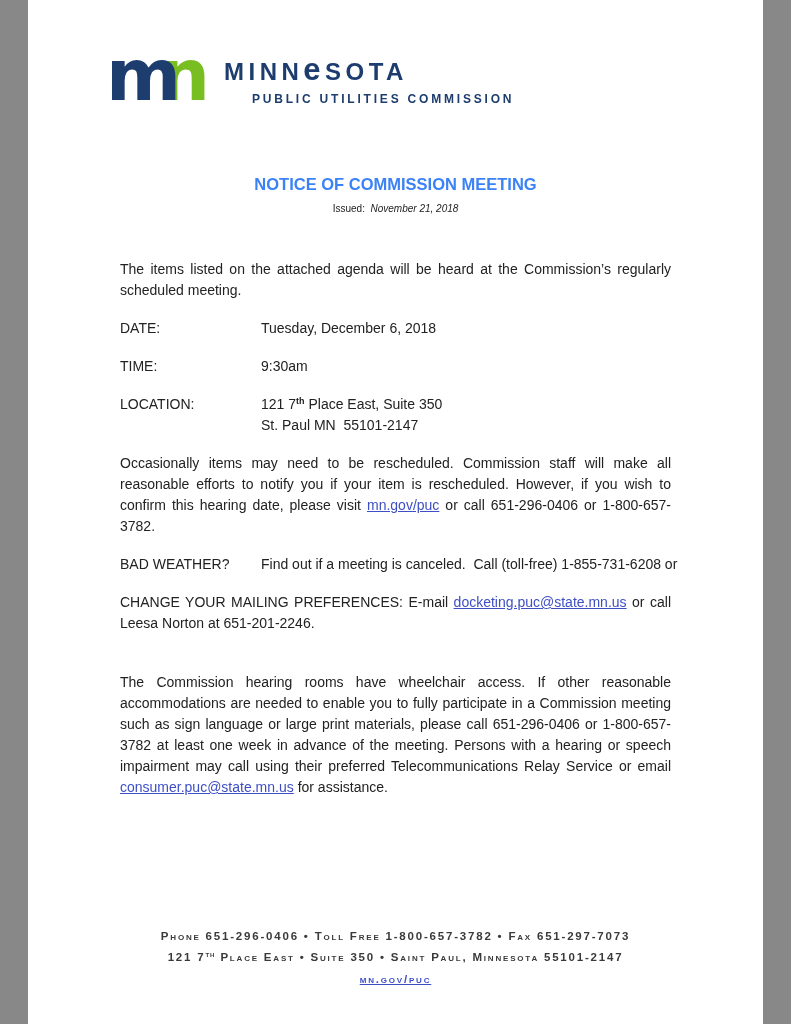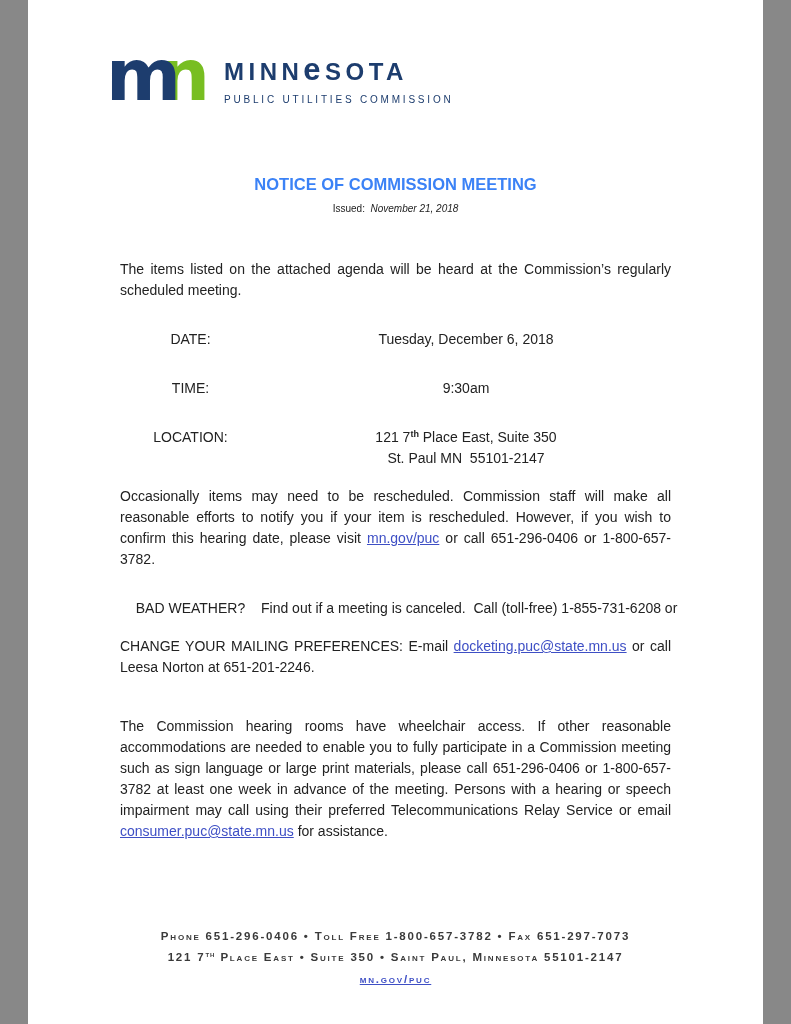--- a/index.html
+++ b/index.html
@@ -23,31 +23,31 @@
     overflow:hidden;
   }
   
   .logo-row{display:flex;align-items:flex-start;padding:50px 0 0 78px;}
   .mn-mark{position:relative;font-family:"DejaVu Sans",sans-serif;font-weight:bold;line-height:0.72;white-space:nowrap;}
   .mn-mark .m{color:var(--navy);font-size:72px;position:relative;z-index:2;}
   .mn-mark .n{color:var(--green);font-size:72px;position:relative;z-index:1;margin-left:-0.31em;}
   .wordmark-block{margin-left:14px;padding-top:10px;}
   .wordmark{color:var(--navy);font-weight:bold;font-size:24px;letter-spacing:4.5px;line-height:24px;white-space:nowrap;}
   .wordmark .bige{font-size:31px;line-height:0;}
-  .wordmark-sub{color:var(--navy);font-weight:400;font-size:10px;letter-spacing:2.8px;margin-top:5px;white-space:nowrap;}
+  .wordmark-sub{color:var(--navy);font-weight:700;font-size:12px;letter-spacing:2.8px;margin-top:5px;white-space:nowrap;margin-left:28px;}
   
   .title-block{margin-top:64px;text-align:center;}
   .doc-title{font-size:16.5px;font-weight:bold;color:#3b82f6;}
   .issued-line{margin-top:3px;font-size:10px;white-space:pre-wrap;}
   .issued-date{font-style:italic;}
   
   .content{margin:40px 92px 0 92px;}
   .para{text-align:justify;margin-top:17px;}
   .para:first-child{margin-top:8px;}
-  .row{display:flex;margin-top:28px;text-align:center;}
+  .row{display:flex;margin-top:17px;}
   .row .label{width:141px;flex:none;}
   .row .value{flex:1;}
   .ws-pre{white-space:pre;}
   sup{font-size:9px;line-height:0;vertical-align:5px;font-weight:bold;}
   a{color:var(--link);text-decoration:underline;cursor:pointer;}
   
   .footer{
     position:absolute;left:0;right:0;bottom:34px;
     text-align:center;
     color:var(--footer-text);

